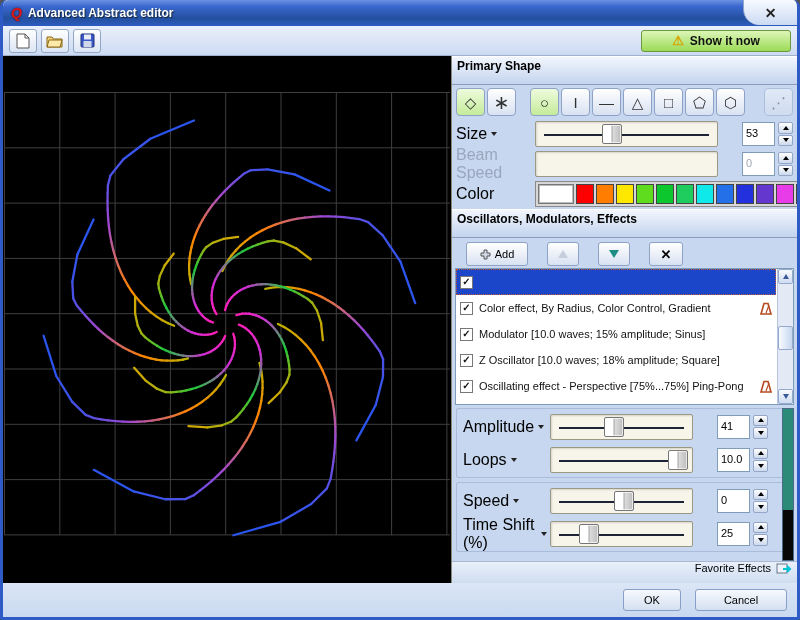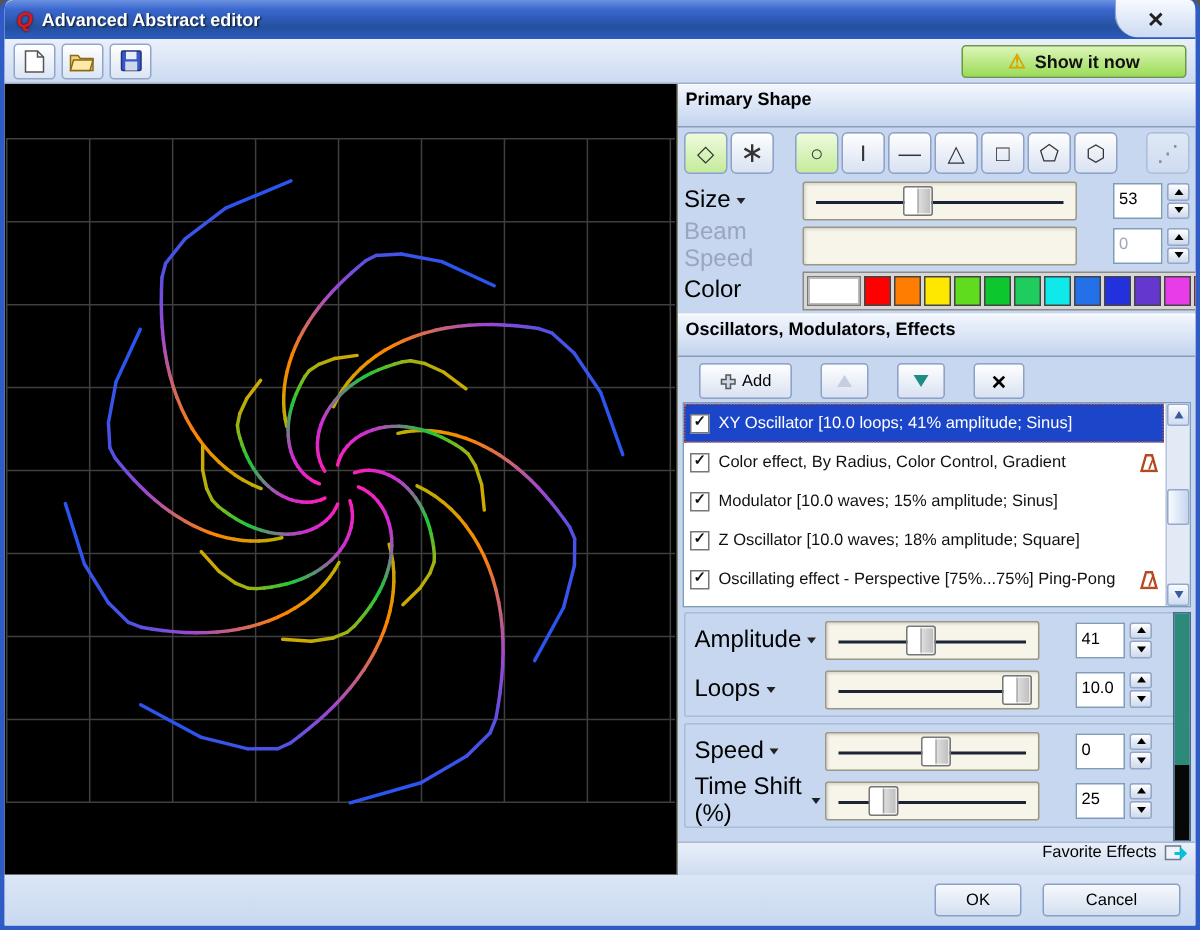--- a/index.html
+++ b/index.html
@@ -678,21 +678,20 @@
           </div>
         <div class="act-btn" id="del-btn">
             <span>✕</span>
           </div>
       </div>
 
       <div id="effects-list">
         <div id="erows">
             <div class="erow sel">
               <span class="cb">✓</span>
-              <span class="elabel">XY Oscillator [10.0 loops; 41% amplitude; Sinus]</span>
             </div>
             <div class="erow">
               <span class="cb">✓</span>
               <span class="elabel">Color effect, By Radius, Color Control, Gradient</span>
               <span class="metro">
                 <svg width="12" height="13" viewBox="0 0 12 13">
                   <path d="M4 1.5 L8 1.5 L11 12 L1 12 Z" fill="none" stroke="#b5491f" stroke-width="1.6"></path>
                   <line x1="6" y1="11" x2="9" y2="3" stroke="#b5491f" stroke-width="1.2"></line>
                 </svg>
               </span>

